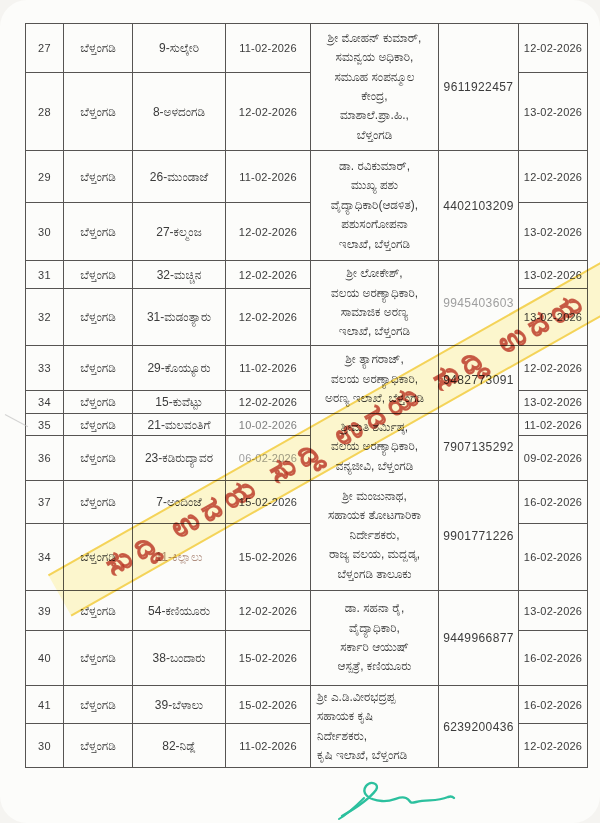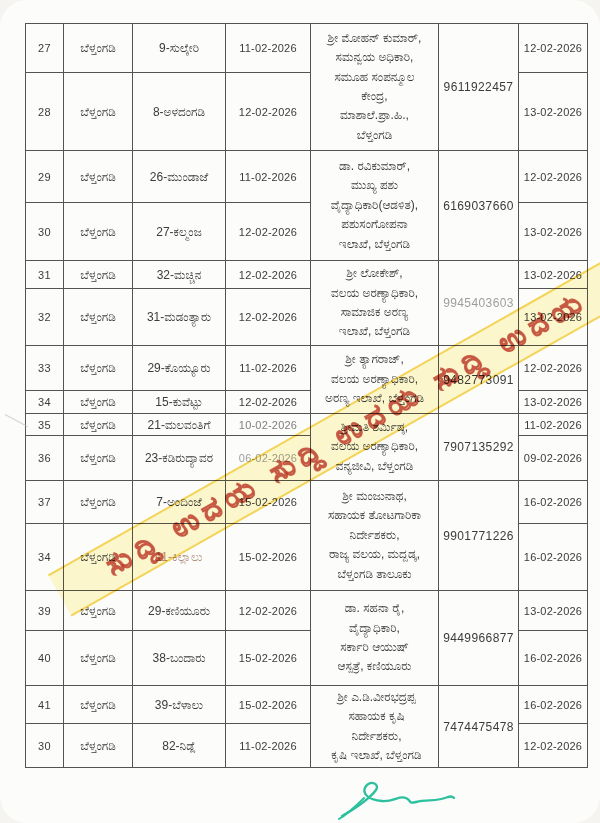--- a/index.html
+++ b/index.html
@@ -24,21 +24,21 @@
     border:1px solid #565452;
     padding:0 2px;
     text-align:center;vertical-align:middle;
     color:#3b3b3b;
     overflow:hidden;
   }
   td.sl{font-size:11px;letter-spacing:.3px;color:#454545;}
   td.kn{font-size:12px;}
   td.date{font-size:11px;letter-spacing:.2px;color:#414141;}
   td.officer{font-size:12px;line-height:1.62;white-space:pre-line;}
-  td.officer.left{text-align:center;padding-left:6px;}
+  td.officer.left{text-align:left;padding-left:6px;}
   td.phone{font-size:12px;letter-spacing:.4px;color:#3f3f3f;}
   .muted{color:#9e9e9e !important;}
   .semi-muted{color:#7e7e7e !important;}
   .warm-muted{color:#b08f80 !important;margin-left:30px;}
 
   
   .wm-band{
     position:absolute;
     left:17px;top:409px;width:660px;height:44px;
     transform:rotate(-29.5deg);
@@ -114,21 +114,21 @@
       <tr style="height:52px">
         <td class="sl">29</td>
         <td class="kn">ಬೆಳ್ತಂಗಡಿ</td>
         <td class="kn">26-ಮುಂಡಾಜೆ</td>
         <td class="date">11-02-2026</td>
         <td class="officer" rowspan="2">ಡಾ. ರವಿಕುಮಾರ್,
 ಮುಖ್ಯ ಪಶು
 ವೈದ್ಯಾಧಿಕಾರಿ(ಆಡಳಿತ),
 ಪಶುಸಂಗೋಪನಾ
 ಇಲಾಖೆ, ಬೆಳ್ತಂಗಡಿ</td>
-        <td class="phone" rowspan="2">6169037660</td>
+        <td class="phone" rowspan="2">4402103209</td>
         <td class="date">12-02-2026</td>
       </tr>
       <tr style="height:58px">
         <td class="sl">30</td>
         <td class="kn">ಬೆಳ್ತಂಗಡಿ</td>
         <td class="kn">27-ಕಲ್ಮಂಜ</td>
         <td class="date">12-02-2026</td>
         <td class="date">13-02-2026</td>
       </tr>
 
@@ -207,21 +207,21 @@
         <td class="sl">34</td>
         <td class="kn">ಬೆಳ್ತಂಗಡಿ</td>
         <td class="kn warm-muted">11-ಕಿಲ್ಲಾಲು</td>
         <td class="date">15-02-2026</td>
         <td class="date">16-02-2026</td>
       </tr>
 
       <tr style="height:40px">
         <td class="sl">39</td>
         <td class="kn">ಬೆಳ್ತಂಗಡಿ</td>
-        <td class="kn">29-ಕಣಿಯೂರು</td>
+        <td class="kn">54-ಕಣಿಯೂರು</td>
         <td class="date">12-02-2026</td>
         <td class="officer" rowspan="2">ಡಾ. ಸಹನಾ ರೈ,
 ವೈದ್ಯಾಧಿಕಾರಿ,
 ಸರ್ಕಾರಿ ಆಯುಷ್
 ಆಸ್ಪತ್ರೆ, ಕಣಿಯೂರು</td>
         <td class="phone" rowspan="2">9449966877</td>
         <td class="date">13-02-2026</td>
       </tr>
       <tr style="height:55px">
         <td class="sl">40</td>
@@ -233,21 +233,21 @@
 
       <tr style="height:38px">
         <td class="sl">41</td>
         <td class="kn">ಬೆಳ್ತಂಗಡಿ</td>
         <td class="kn">39-ಬೆಳಾಲು</td>
         <td class="date">15-02-2026</td>
         <td class="officer left" rowspan="2">ಶ್ರೀ ಎ.ಡಿ.ವೀರಭದ್ರಪ್ಪ
 ಸಹಾಯಕ       ಕೃಷಿ
 ನಿರ್ದೇಶಕರು,
 ಕೃಷಿ ಇಲಾಖೆ, ಬೆಳ್ತಂಗಡಿ</td>
-        <td class="phone" rowspan="2">7474475478</td>
+        <td class="phone" rowspan="2">6239200436</td>
         <td class="date">16-02-2026</td>
       </tr>
       <tr style="height:44px">
         <td class="sl">30</td>
         <td class="kn">ಬೆಳ್ತಂಗಡಿ</td>
         <td class="kn">82-ನಿಡ್ಲೆ</td>
         <td class="date">11-02-2026</td>
         <td class="date">12-02-2026</td>
       </tr>
     </tbody>

